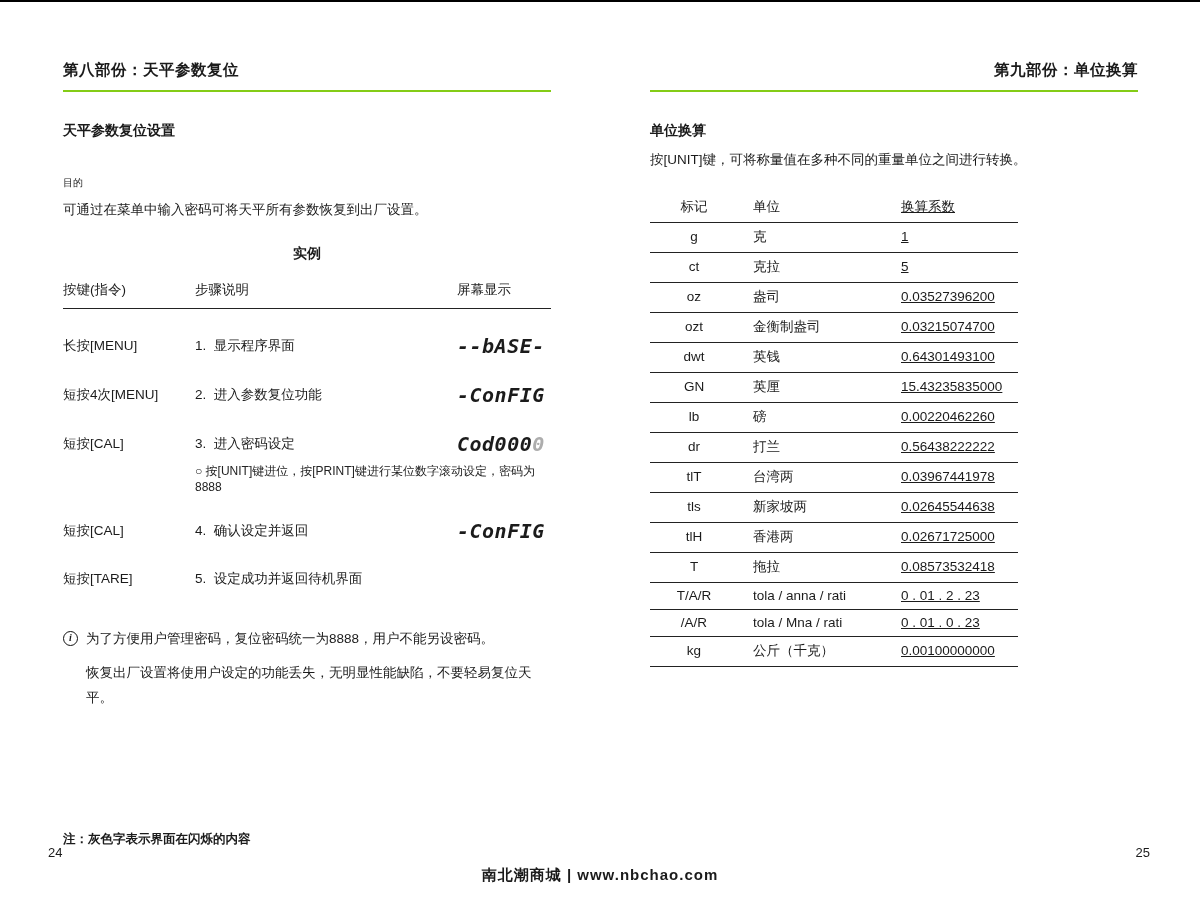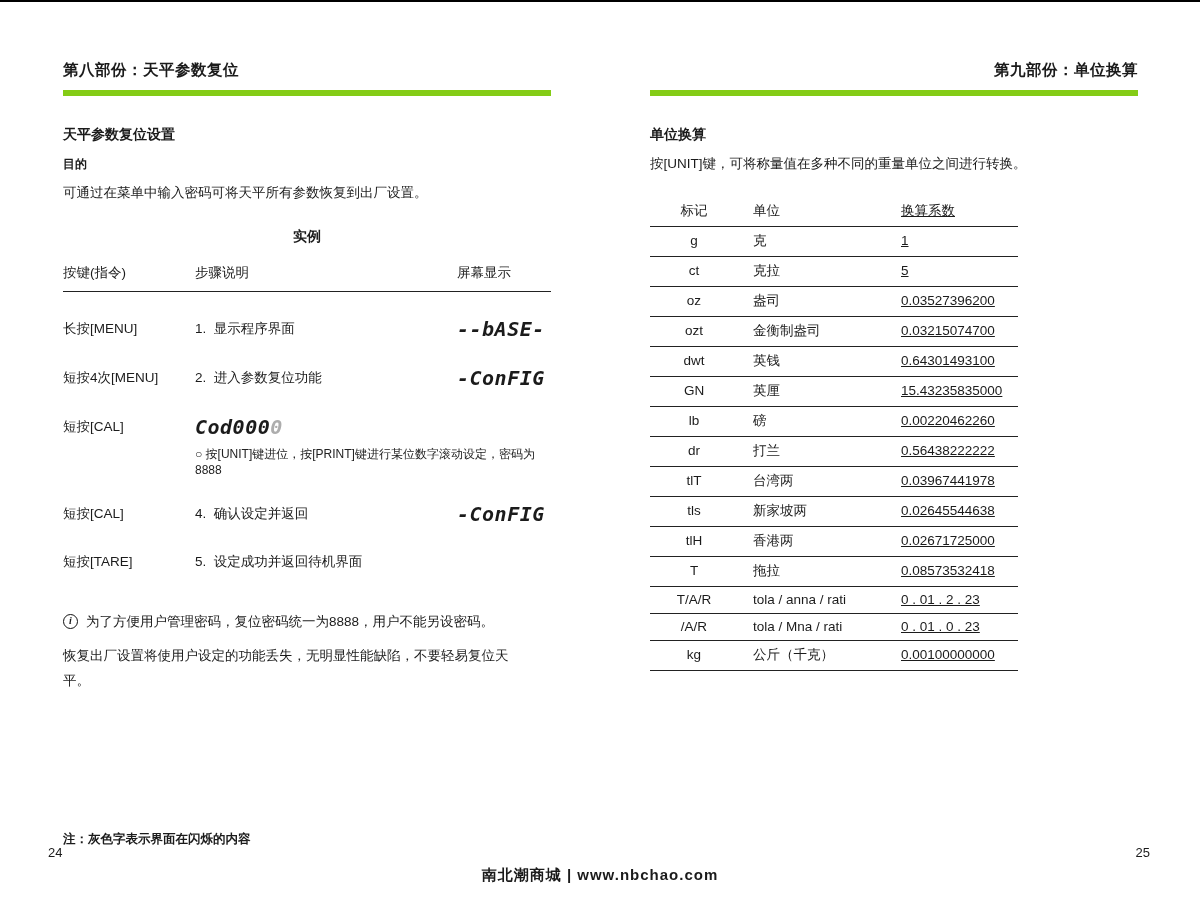--- a/index.html
+++ b/index.html
@@ -12,26 +12,26 @@
     overflow:hidden;
   }
   .top-rule { position:absolute; top:0; left:0; width:100%; height:2px; background:#000; }
 
   .page-col { position:absolute; top:60px; }
   .page-col.left  { left:63px;  width:488px; }
   .page-col.right { left:650px; width:488px; }
 
   .col-header {
     font-size:15.5px; font-weight:bold; letter-spacing:0.5px;
-    padding-bottom:9px; border-bottom:6px solid #84cc16;
+    padding-bottom:9px; border-bottom:2px solid #84cc16;
   }
   .right-align { text-align:right; }
 
   .section-title { font-size:14px; font-weight:bold; margin-top:30px; }
-  .sub-title     { font-size:12px; font-weight:bold; margin-top:12px; }
+  .sub-title     { font-size:10px; font-weight:normal; margin-top:36px; }
   .body-text     { font-size:13.5px; margin-top:9px; line-height:1.6; }
   .example-title { font-size:14px; font-weight:bold; margin-top:24px;text-align:center; }
 
   
   .steps-table { margin-top:18px; font-size:13.5px; }
   .steps-header {
     display:grid; grid-template-columns:132px 262px 1fr;
     padding-bottom:9px; border-bottom:1.5px solid #222;
   }
   .step-row {
@@ -47,21 +47,21 @@
   .lcd-blink { color:#adadad; }
   .step-note { margin-left:132px; margin-top:7px; font-size:12px; color:#222; }
 
   .info-note { margin-top:40px; font-size:13.5px; display:flex; gap:8px; align-items:flex-start; }
   .info-icon {
     flex:0 0 auto; width:15px; height:15px; margin-top:1px;
     border:1.6px solid #111; border-radius:50%;
     font-family:"Liberation Serif",serif; font-style:italic; font-weight:bold;
     font-size:10px; line-height:12px; text-align:center;
   }
-  .warning-text { margin-top:12px; width:452px; font-size:13.5px; line-height:1.9; }
+  .warning-text { margin-top:12px; margin-left:23px; width:452px; font-size:13.5px; line-height:1.9; }
 
   
   .unit-table { margin-top:22px; width:368px; border-collapse:collapse; font-size:13.5px; }
   .unit-table th, .unit-table td {
     border-bottom:1.5px solid #222; font-weight:normal;
     padding:5px 0 6px; text-align:left; vertical-align:middle;
   }
   .unit-table .u1 { width:88px;  text-align:center; }
   .unit-table .u2 { width:148px; padding-left:15px; }
   .unit-table .u3 { padding-left:15px;text-decoration:underline; }
@@ -102,20 +102,21 @@
           <div class="step-desc">1.  显示程序界面</div>
           <div><span class="lcd">--bASE-</span><span class="lcd lcd-blink"></span></div>
         </div>
         <div class="step-row">
           <div>短按4次[MENU]</div>
           <div class="step-desc">2.  进入参数复位功能</div>
           <div><span class="lcd">-ConFIG</span><span class="lcd lcd-blink"></span></div>
         </div>
         <div class="step-row">
           <div>短按[CAL]</div>
+          <div class="step-desc">3.  进入密码设定</div>
           <div><span class="lcd">Cod000</span><span class="lcd lcd-blink">0</span></div>
         </div>
         <div class="step-note">○ 按[UNIT]键进位，按[PRINT]键进行某位数字滚动设定，密码为8888</div>
         <div class="step-row">
           <div>短按[CAL]</div>
           <div class="step-desc">4.  确认设定并返回</div>
           <div><span class="lcd">-ConFIG</span><span class="lcd lcd-blink"></span></div>
         </div>
         <div class="step-row">
           <div>短按[TARE]</div>

